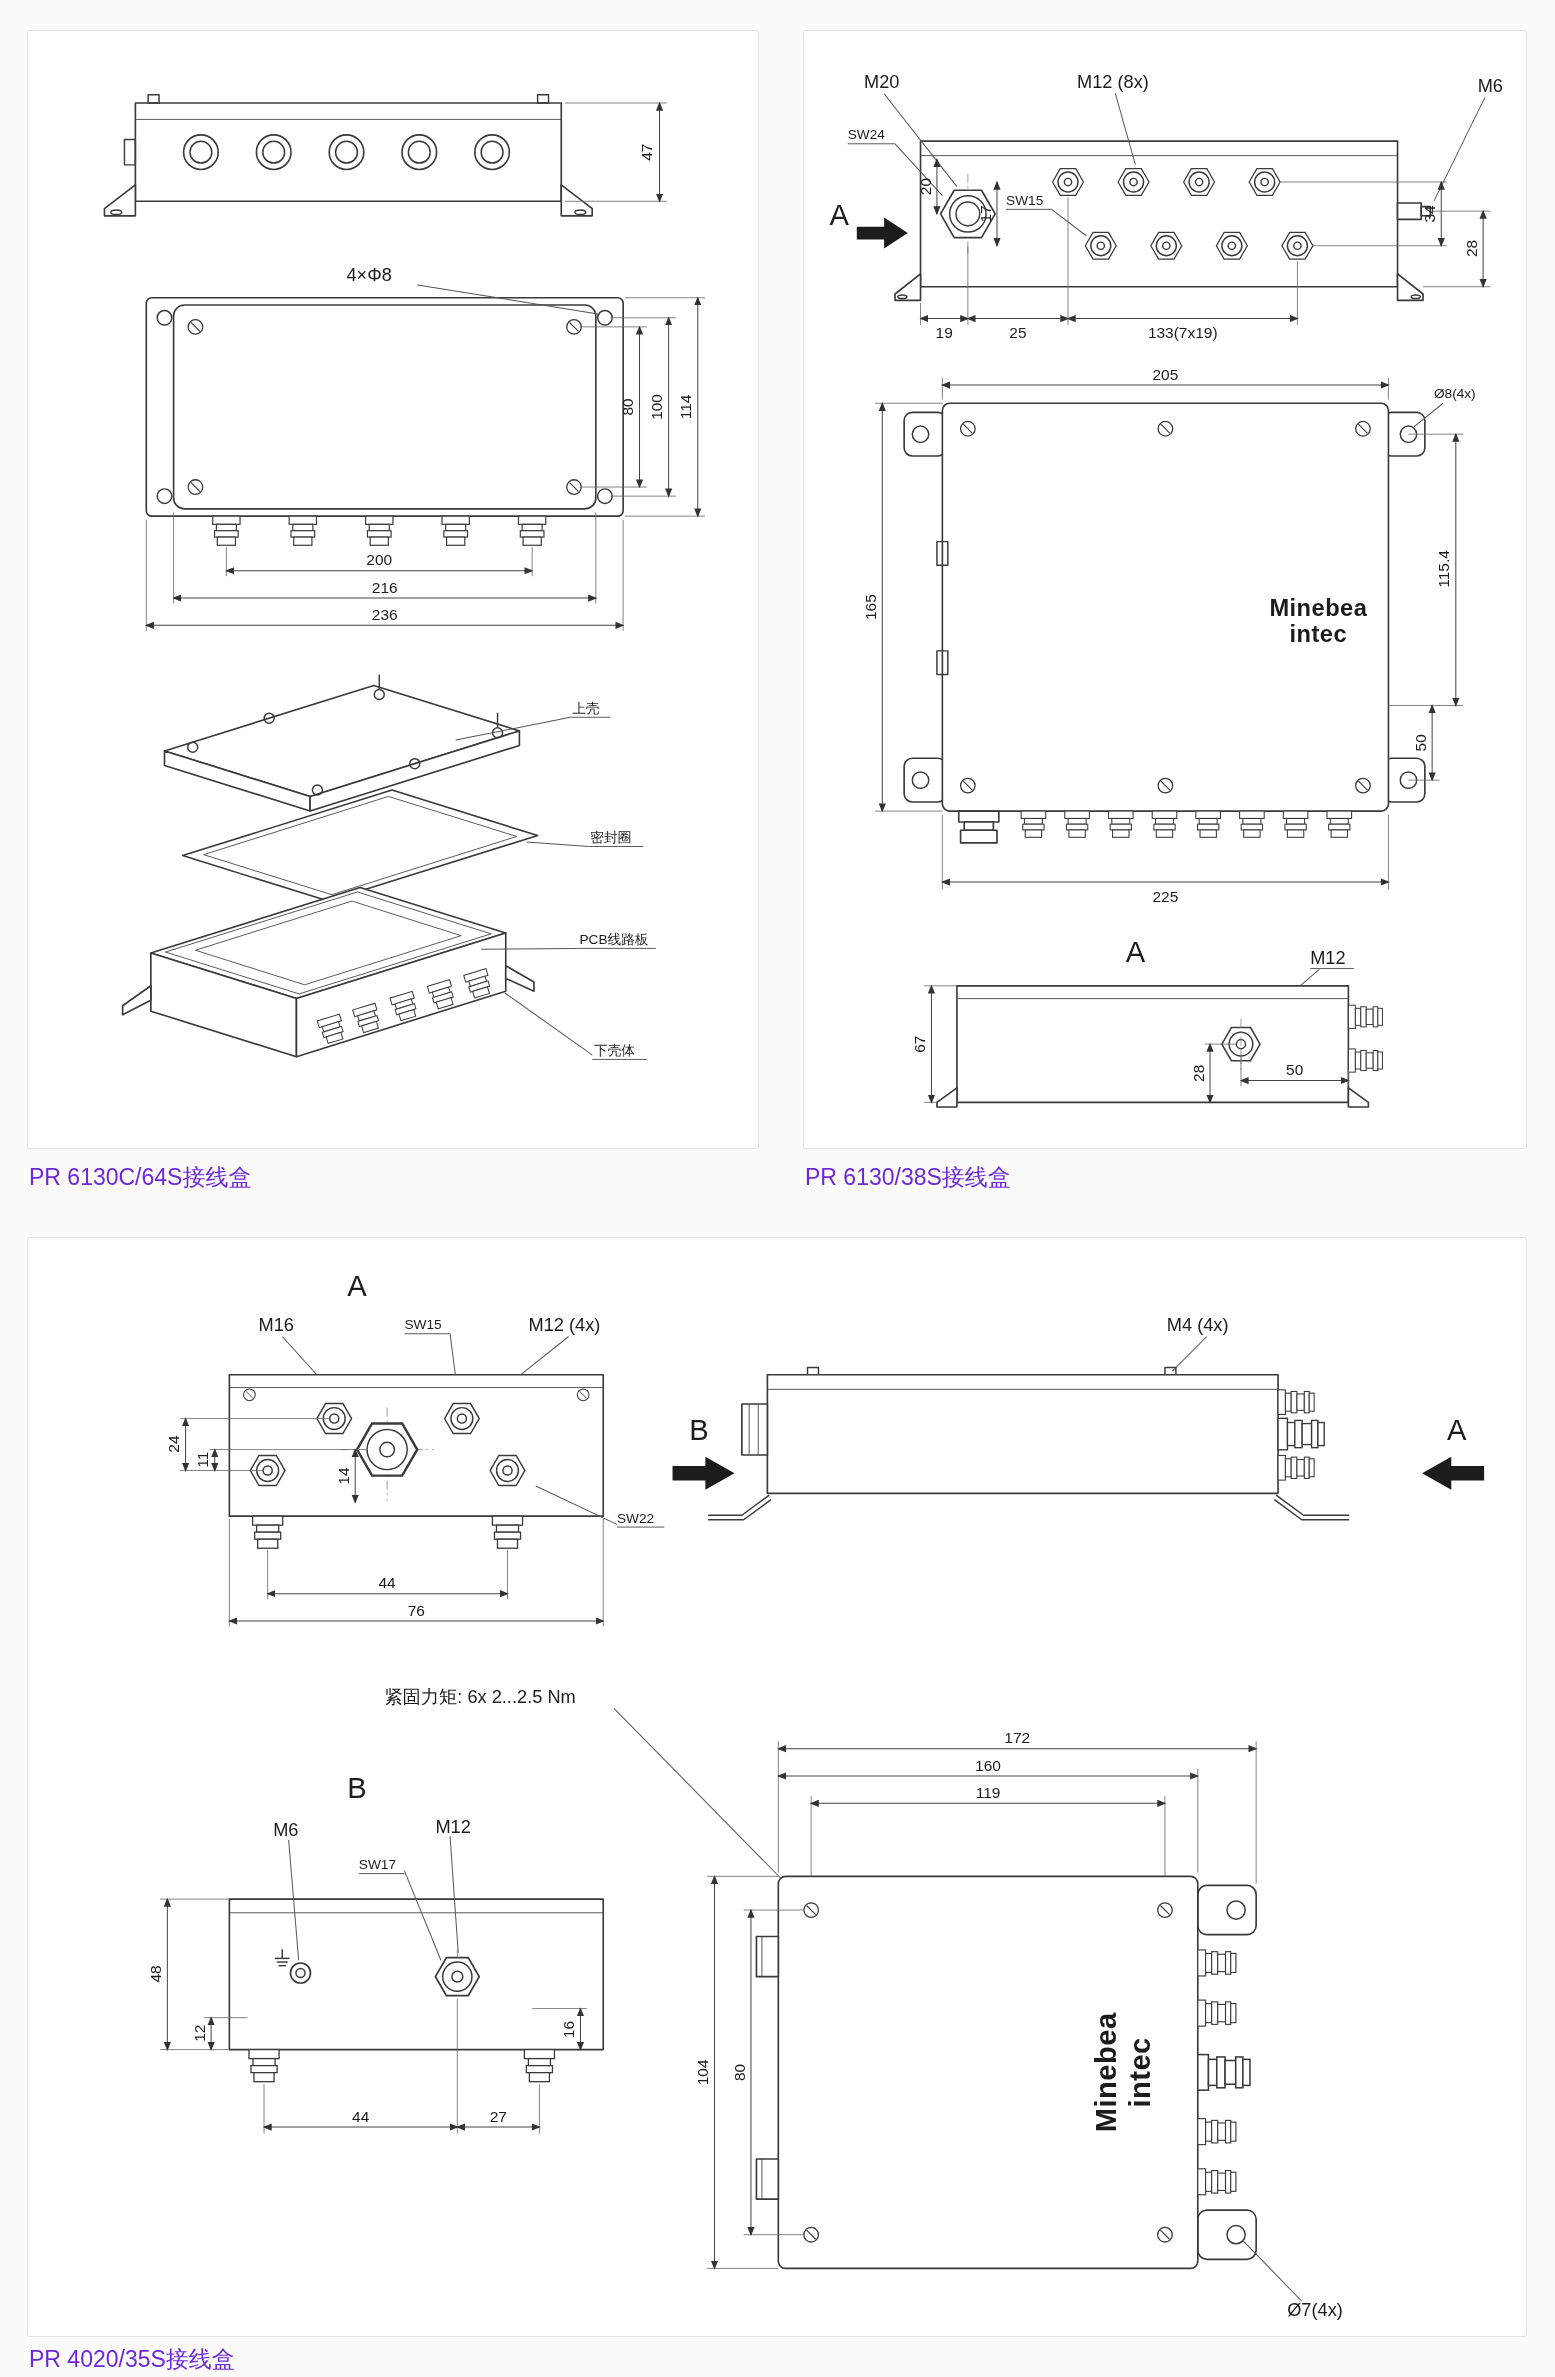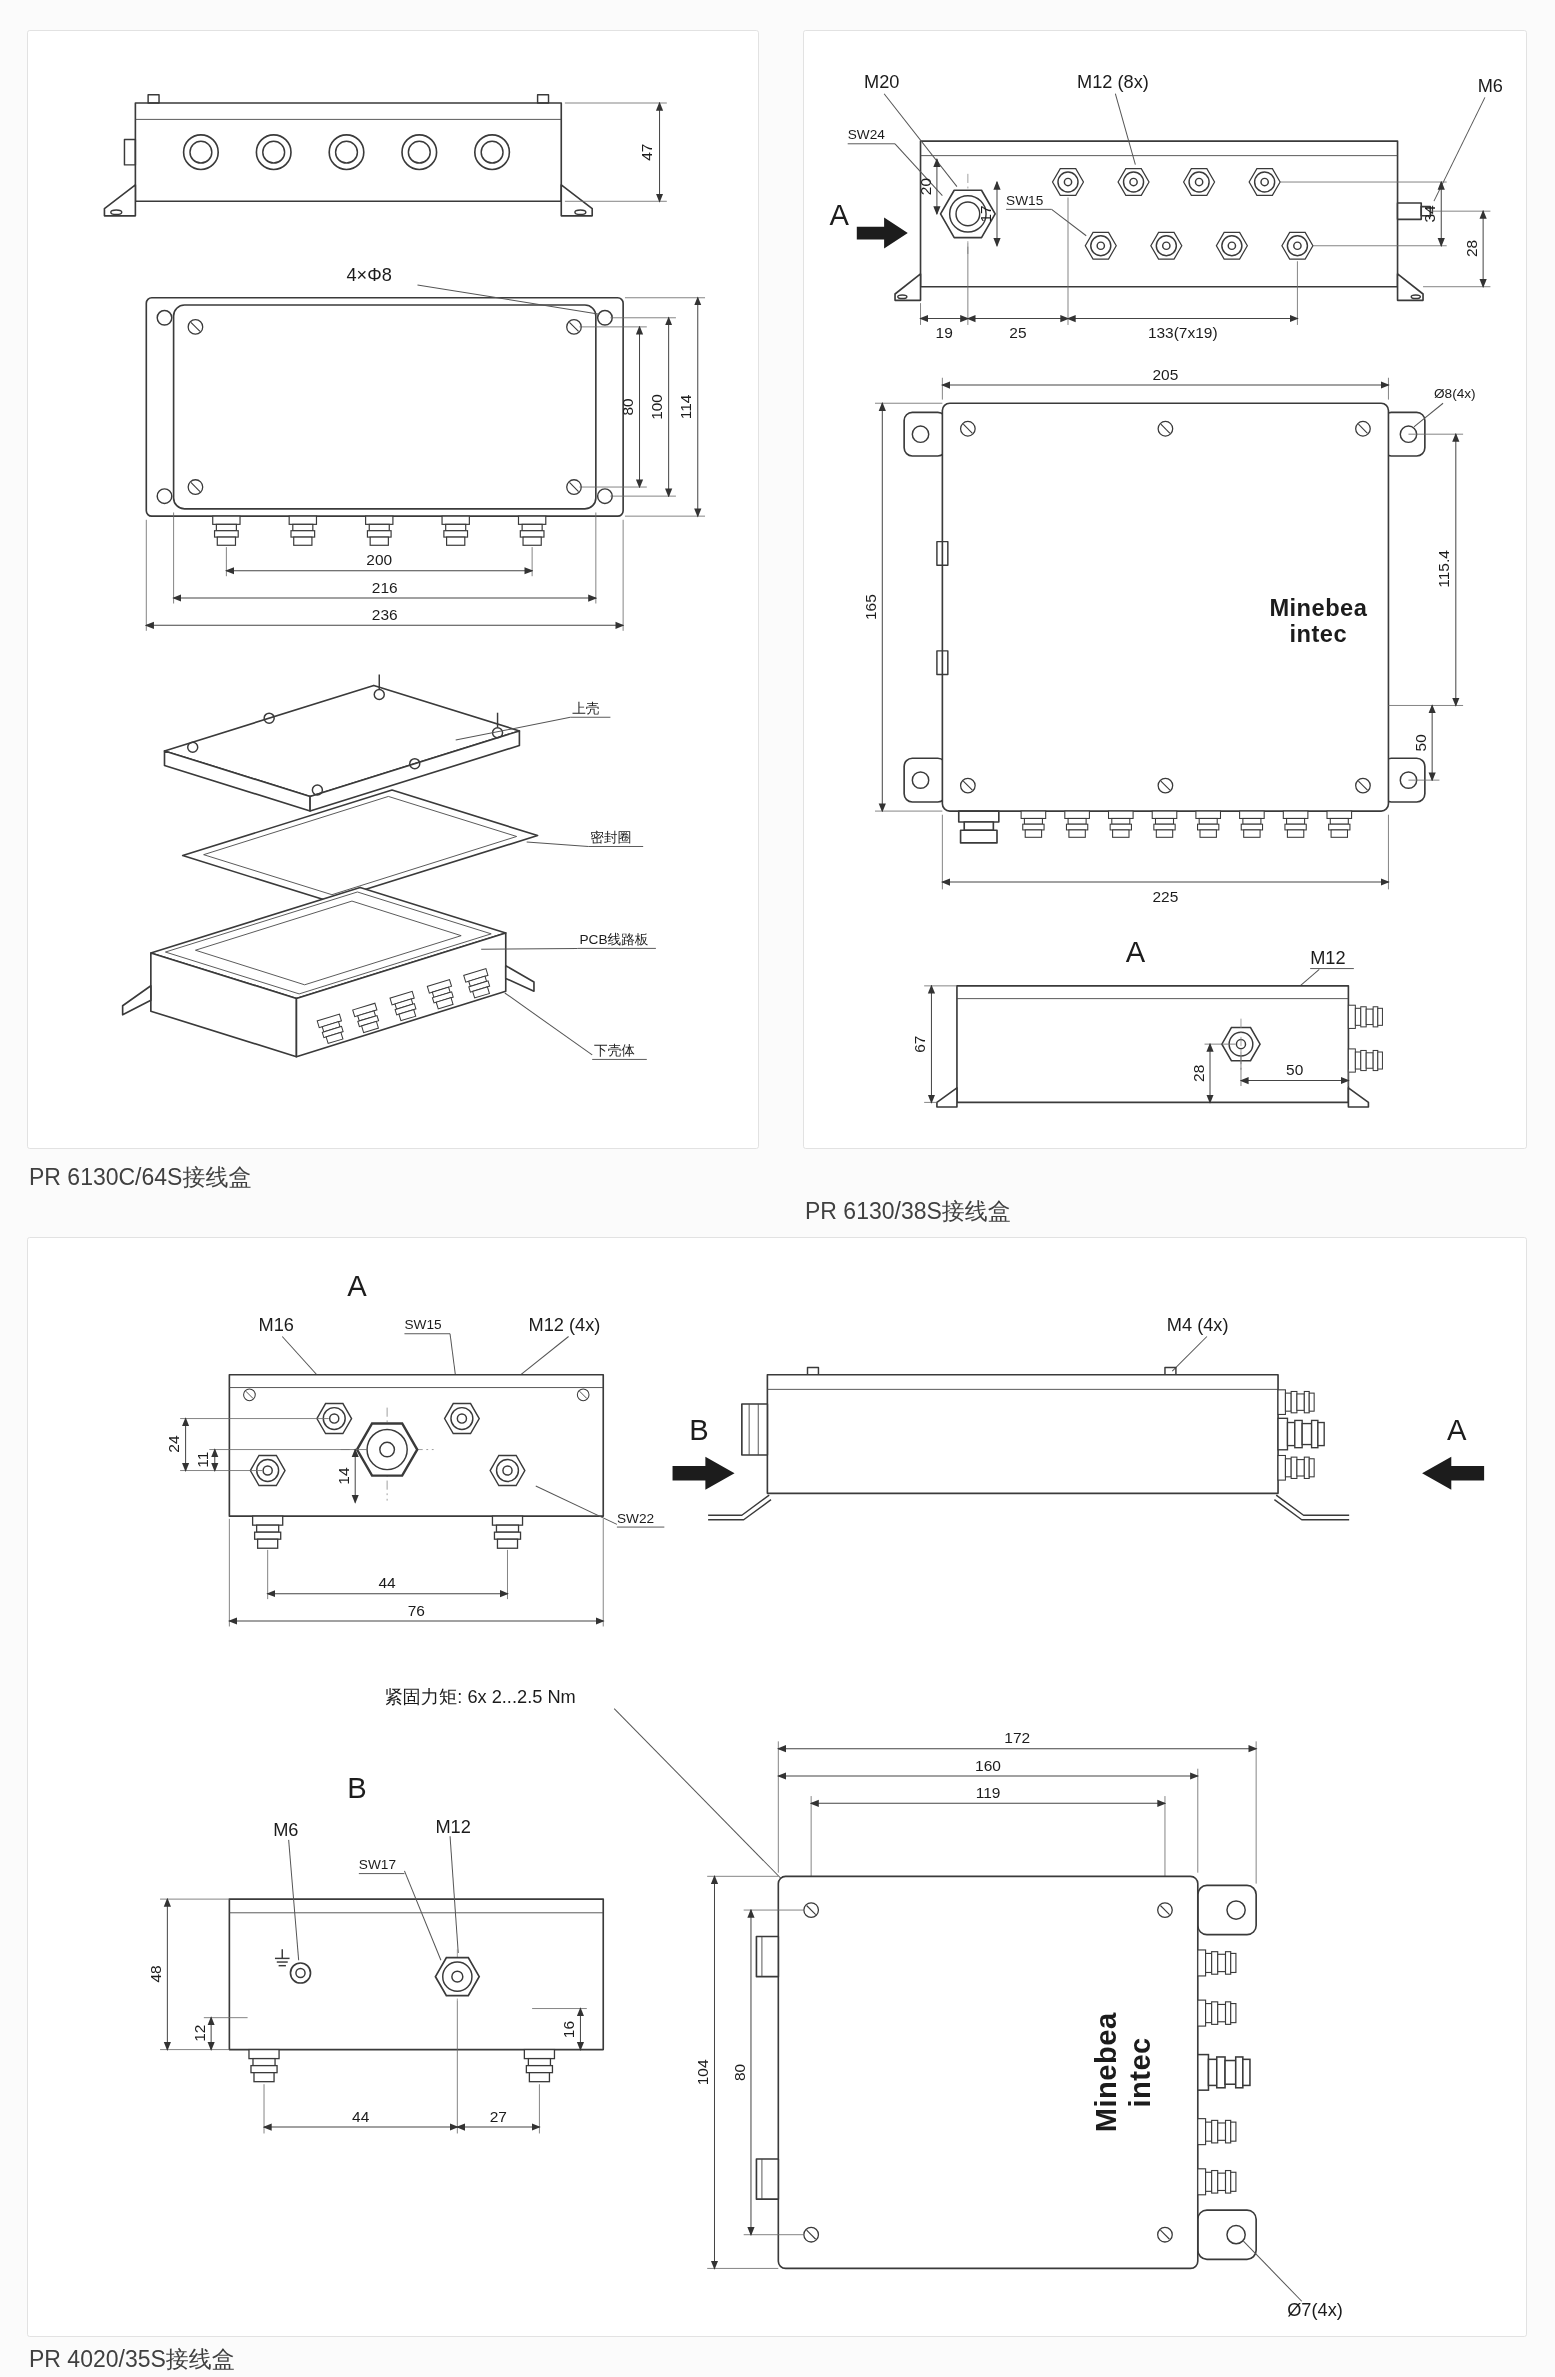--- a/index.html
+++ b/index.html
@@ -1,23 +1,23 @@
 <!DOCTYPE html>
 <html style="font-size:14.6px"><head>
 <meta charset="utf-8">
 <style>
   * { margin:0; padding:0; box-sizing:border-box; }
   html,body { width:1555px; height:2377px; background:#fbfbfb; font-family:"Liberation Sans", sans-serif; }
   .panel { position:absolute; background:#ffffff; border:1.8px solid #e2e2e2; border-radius:2.7px; }
   #panel1 { left:27.4px; top:30px;  width:732px;  height:1119px; }
   #panel2 { left:803px; top:30px; width:724px;  height:1119px; }
   #panel3 { left:27.4px; top:1237px; width:1500px; height:1100px; }
-  .caption { position:absolute; font-size:23px; color:#404040; }
+  .caption { position:absolute; font-size:23px; color:#6d28d9; }
   #cap1 { left:29px;  top:1162px; }
-  #cap2 { left:805px; top:1196px; }
+  #cap2 { left:805px; top:1162px; }
   #cap3 { left:29px;  top:2344px; }
   svg text { font-family:"Liberation Sans", sans-serif; fill:#1c1c1c; }
   .s   { stroke:#3a3a3a; stroke-width:1.6; fill:none; stroke-linejoin:round; }
   .sf  { stroke:#3a3a3a; stroke-width:1.8; fill:#ffffff; stroke-linejoin:round; }
   .thin{ stroke:#4a4a4a; stroke-width:1; fill:none; }
   .ext { stroke:#6a6a6a; stroke-width:0.9; fill:none; }
   .dim { stroke:#444; stroke-width:1.1; fill:none;
          marker-start:url(#da); marker-end:url(#da); }
   .lead{ stroke:#555; stroke-width:1.1; fill:none; }
   .cl  { stroke:#8a8a8a; stroke-width:0.9; fill:none; stroke-dasharray:10 4 2 4; }

